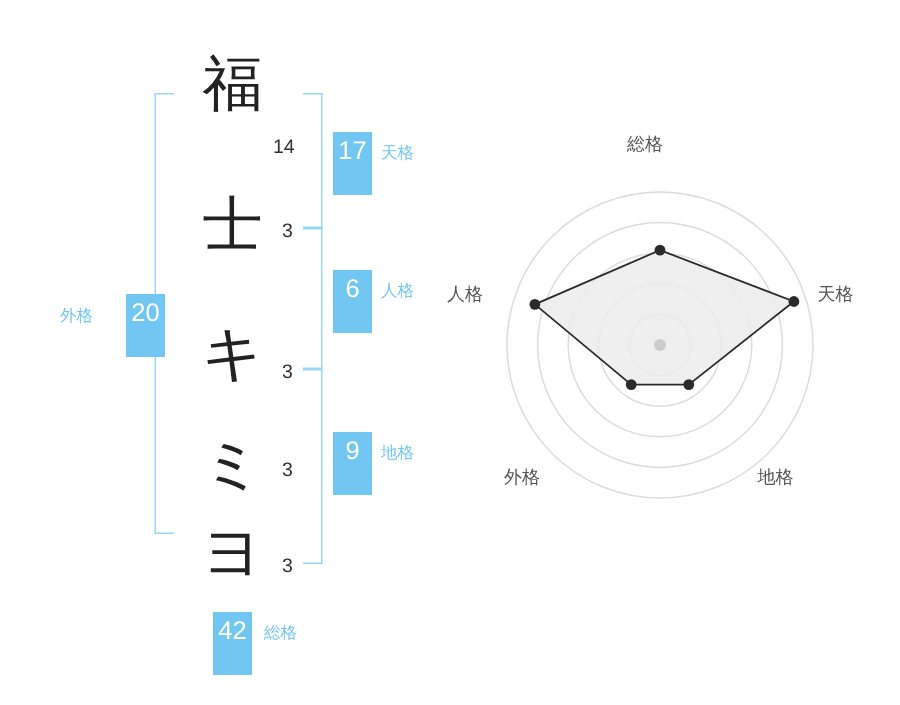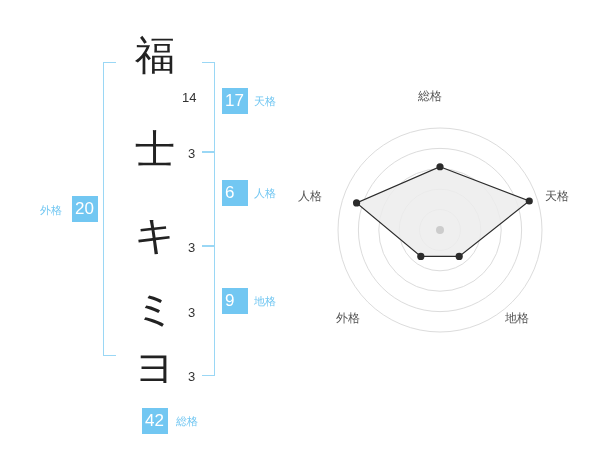--- a/index.html
+++ b/index.html
@@ -33,22 +33,23 @@
     font-family: "Liberation Sans", sans-serif;
     font-size: 13px;
     color: #333333;
   }
   .kaku-badge {
     position: absolute;
     background: #72c7f2;
     color: #ffffff;
     font-family: "Liberation Sans", sans-serif;
     font-size: 17px;
+    text-align: center;
     line-height: 26px;
-    height: 26px;
+    height: 42px;
     min-width: 26px;
     padding: 0 3px;
     box-sizing: border-box;
   }
   .kaku-label {
     position: absolute;
     font-family: "Liberation Sans", sans-serif;
     font-size: 11px;
     color: #72c7f2;
   }
@@ -108,21 +109,21 @@
     <div class="kaku-badge" style="left:222px; top:88px;">17</div>
     <div class="kaku-label" style="left:254px; top:94px;">天格</div>
 
     <div class="kaku-badge" style="left:222px; top:180px;">6</div>
     <div class="kaku-label" style="left:254px; top:186px;">人格</div>
 
     <div class="kaku-badge" style="left:222px; top:288px;">9</div>
     <div class="kaku-label" style="left:254px; top:294px;">地格</div>
 
     <div class="kaku-label" style="left:40px; top:203px;">外格</div>
-    <div class="kaku-badge" style="left:72px; top:196px;">20</div>
+    <div class="kaku-badge" style="left:84px; top:196px;">20</div>
 
     <div class="kaku-badge" style="left:142px; top:408px;">42</div>
     <div class="kaku-label" style="left:176px; top:414px;">総格</div>
   </div>
 
   <div id="radar">
     <svg id="radar-svg" width="240" height="240" viewBox="0 0 240 240">
         <circle cx="120" cy="120" r="102" fill="none" stroke="#dcdcdc" stroke-width="1"></circle>
         <circle cx="120" cy="120" r="81.6" fill="none" stroke="#dcdcdc" stroke-width="1"></circle>
         <circle cx="120" cy="120" r="61.2" fill="none" stroke="#dcdcdc" stroke-width="1"></circle>

